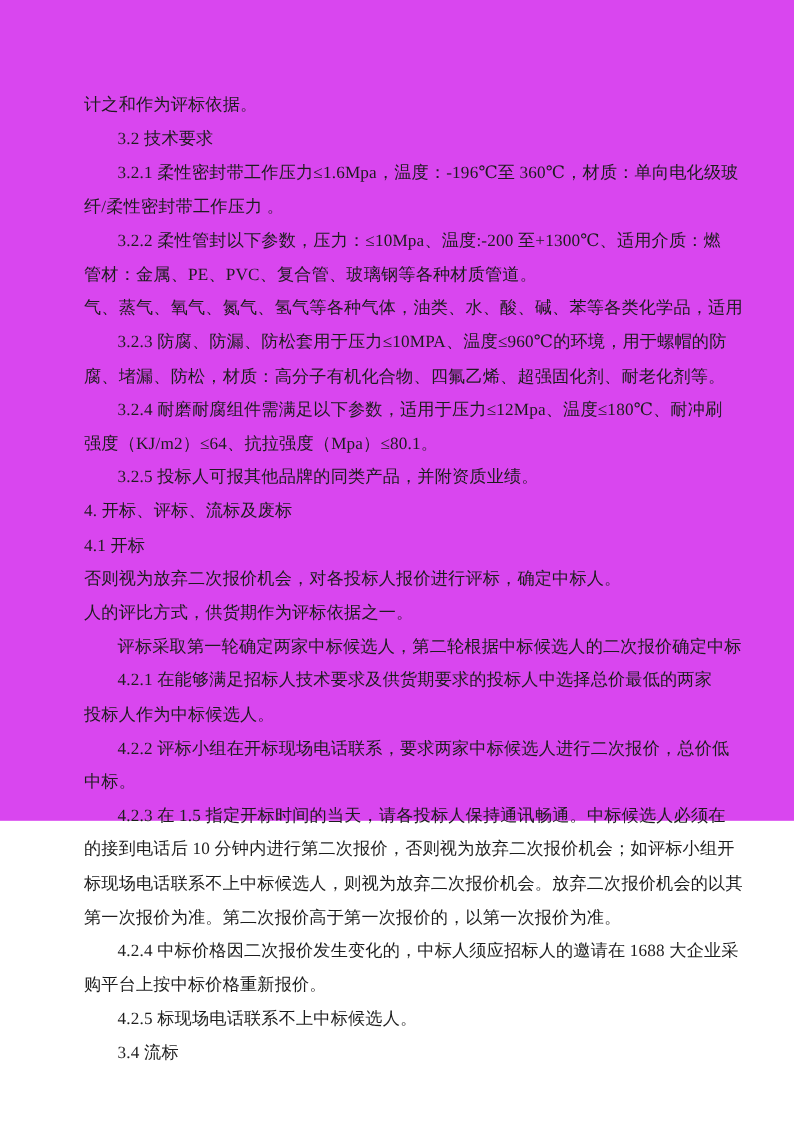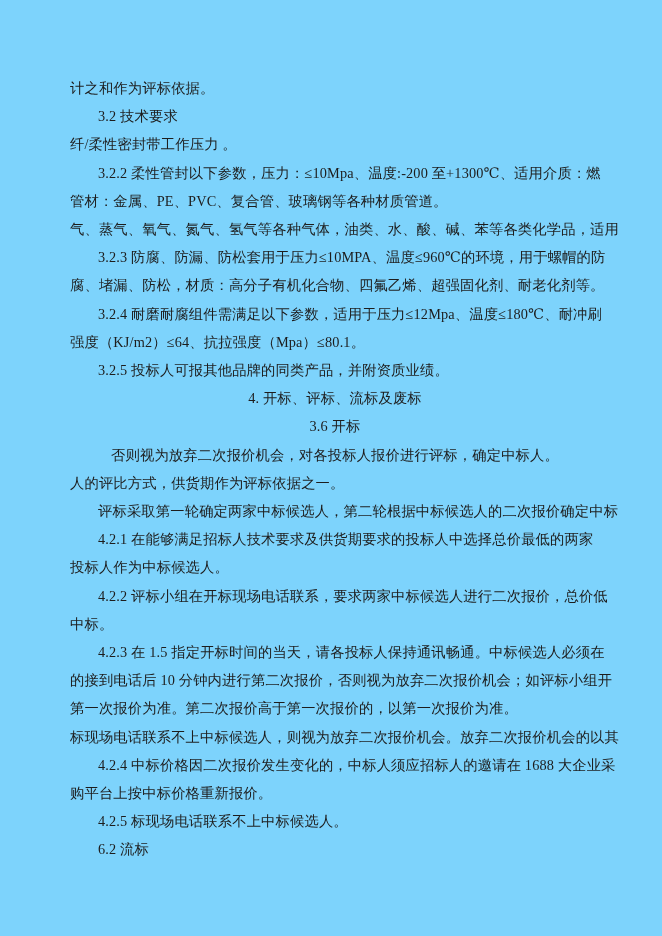--- a/index.html
+++ b/index.html
@@ -13,22 +13,22 @@
     height: 936px;
     overflow: hidden;
     font-family: "Liberation Serif", "DejaVu Serif", serif;
     color: #1c1c1c;
     -webkit-font-smoothing: antialiased;
   }
 
   .page {
     position: relative;
     width: 662px;
-    height: 936px;
-    background: #7dd3fc;
+    height: 684px;
+    background: #d946ef;
     box-sizing: border-box;
   }
 
   .text-body {
     position: absolute;
     left: 70px;
     top: 74px;
     width: 530px;
   }
 
@@ -49,55 +49,55 @@
   }
 
   
   .ln.cont {
     padding-left: 0;
   }
 
   
   .ln.flush {
     padding-left: 0;
-    text-align: center;
   }
 
   
   .text-body {
     filter: contrast(1.02);
   }
 </style>
 </head>
 <body>
 
 <div class="page">
   <div class="text-body" id="text-body">
       <span class="ln cont">计之和作为评标依据。</span>
       <span class="ln indent">3.2 技术要求</span>
+      <span class="ln indent">3.2.1 柔性密封带工作压力≤1.6Mpa，温度：-196℃至 360℃，材质：单向电化级玻</span>
       <span class="ln cont">纤/柔性密封带工作压力 。</span>
       <span class="ln indent">3.2.2 柔性管封以下参数，压力：≤10Mpa、温度:-200 至+1300℃、适用介质：燃</span>
       <span class="ln cont">管材：金属、PE、PVC、复合管、玻璃钢等各种材质管道。</span>
       <span class="ln cont">气、蒸气、氧气、氮气、氢气等各种气体，油类、水、酸、碱、苯等各类化学品，适用</span>
       <span class="ln indent">3.2.3 防腐、防漏、防松套用于压力≤10MPA、温度≤960℃的环境，用于螺帽的防</span>
       <span class="ln cont">腐、堵漏、防松，材质：高分子有机化合物、四氟乙烯、超强固化剂、耐老化剂等。</span>
       <span class="ln indent">3.2.4 耐磨耐腐组件需满足以下参数，适用于压力≤12Mpa、温度≤180℃、耐冲刷</span>
       <span class="ln cont">强度（KJ/m2）≤64、抗拉强度（Mpa）≤80.1。</span>
       <span class="ln indent">3.2.5 投标人可报其他品牌的同类产品，并附资质业绩。</span>
       <span class="ln flush">4. 开标、评标、流标及废标</span>
-      <span class="ln flush">3.6 开标</span>
+      <span class="ln flush">4.1 开标</span>
       <span class="ln flush">否则视为放弃二次报价机会，对各投标人报价进行评标，确定中标人。</span>
       <span class="ln cont">人的评比方式，供货期作为评标依据之一。</span>
       <span class="ln indent">评标采取第一轮确定两家中标候选人，第二轮根据中标候选人的二次报价确定中标</span>
       <span class="ln indent">4.2.1 在能够满足招标人技术要求及供货期要求的投标人中选择总价最低的两家</span>
       <span class="ln cont">投标人作为中标候选人。</span>
       <span class="ln indent">4.2.2 评标小组在开标现场电话联系，要求两家中标候选人进行二次报价，总价低</span>
       <span class="ln cont">中标。</span>
       <span class="ln indent">4.2.3 在 1.5 指定开标时间的当天，请各投标人保持通讯畅通。中标候选人必须在</span>
       <span class="ln cont">的接到电话后 10 分钟内进行第二次报价，否则视为放弃二次报价机会；如评标小组开</span>
+      <span class="ln cont">标现场电话联系不上中标候选人，则视为放弃二次报价机会。放弃二次报价机会的以其</span>
       <span class="ln cont">第一次报价为准。第二次报价高于第一次报价的，以第一次报价为准。</span>
-      <span class="ln cont">标现场电话联系不上中标候选人，则视为放弃二次报价机会。放弃二次报价机会的以其</span>
       <span class="ln indent">4.2.4 中标价格因二次报价发生变化的，中标人须应招标人的邀请在 1688 大企业采</span>
       <span class="ln cont">购平台上按中标价格重新报价。</span>
       <span class="ln indent">4.2.5 标现场电话联系不上中标候选人。</span>
-      <span class="ln indent">6.2 流标</span>
+      <span class="ln indent">3.4 流标</span>
     </div>
 </div>
 
 </body></html>

